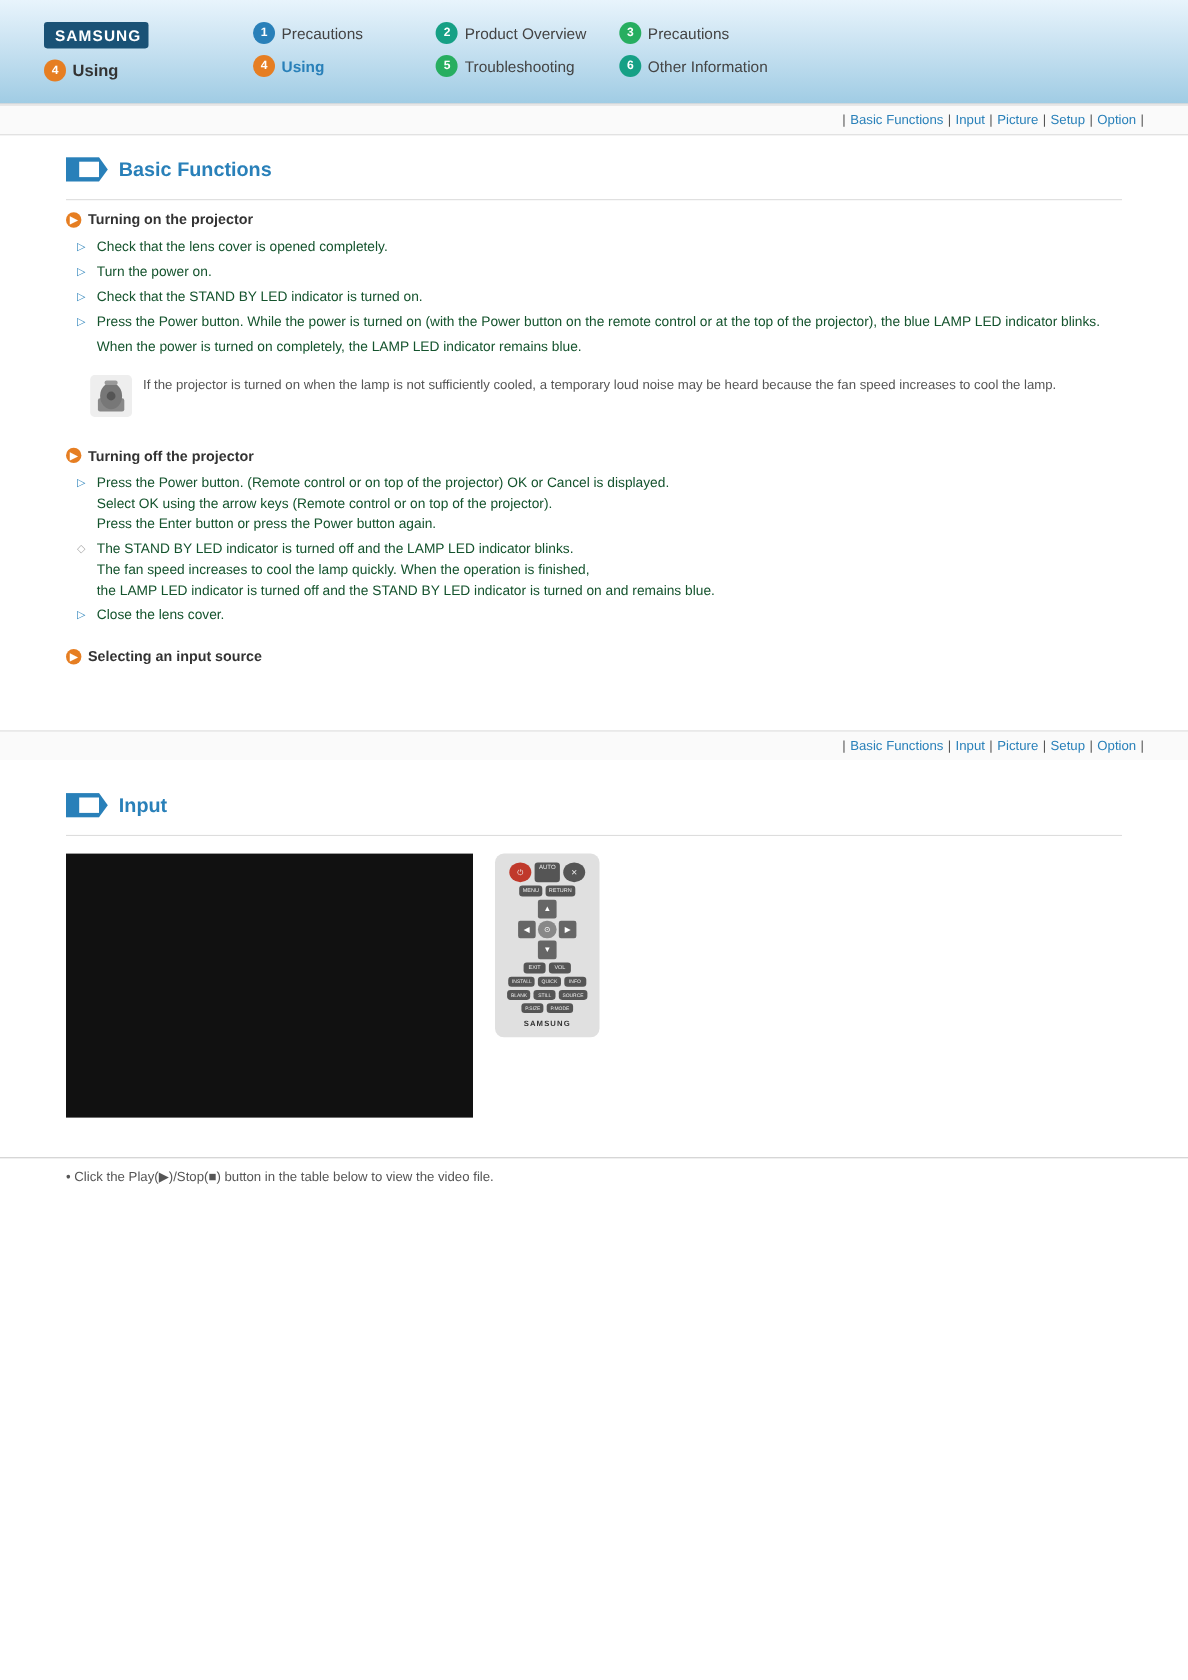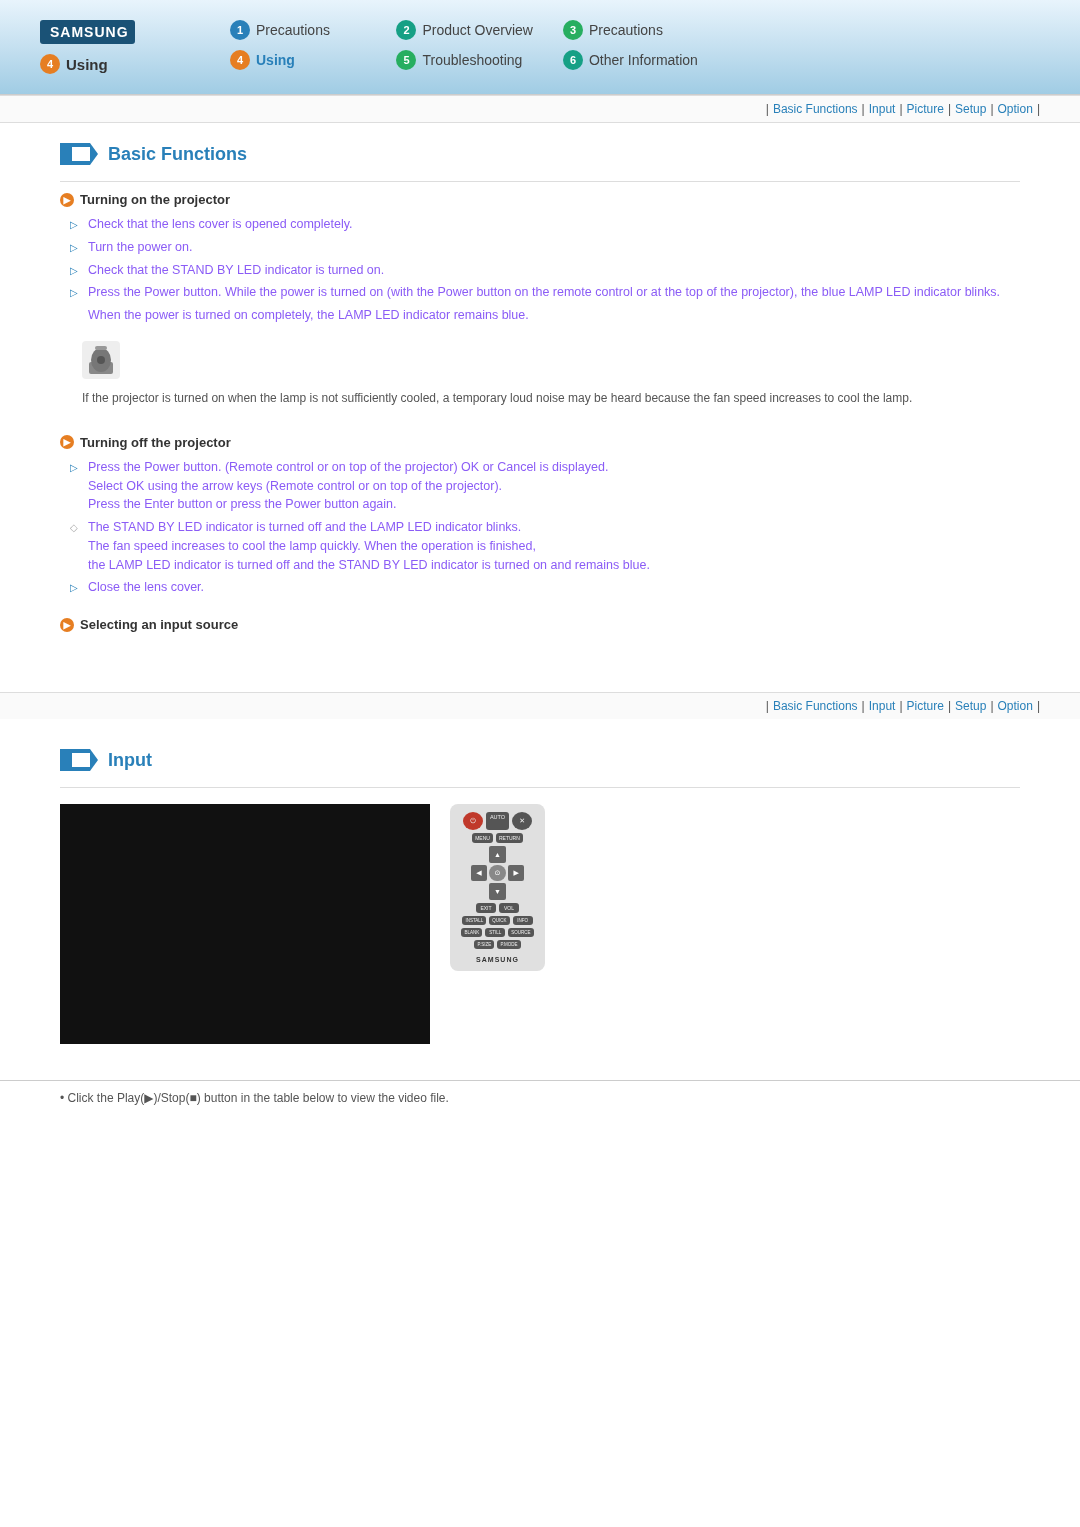--- a/index.html
+++ b/index.html
@@ -142,41 +142,40 @@
     }
     .step-list {
       list-style: none;
       padding-left: 10px;
     }
     .step-list li {
       position: relative;
       padding-left: 18px;
       margin-bottom: 4px;
       font-size: 12.5px;
-      color: #8b5cf6;
+      color: #14532d;
       line-height: 1.5;
     }
     .step-list li::before {
       content: '▷';
       position: absolute;
       left: 0;
       color: #2980b9;
       font-size: 10px;
       top: 2px;
     }
     .step-list li.no-bullet::before { content: ''; }
     .step-list li.note-item::before { content: '◇'; color: #aaa; }
 
     .note-box {
       display: flex;
       align-items: flex-start;
       gap: 10px;
       padding: 8px 12px;
       margin: 8px 0 8px 10px;
-      flex-direction: column;
     }
     .note-icon {
       width: 38px;
       height: 38px;
       flex-shrink: 0;
       background: #eee;
       border-radius: 4px;
       display: flex;
       align-items: center;
       justify-content: center;

